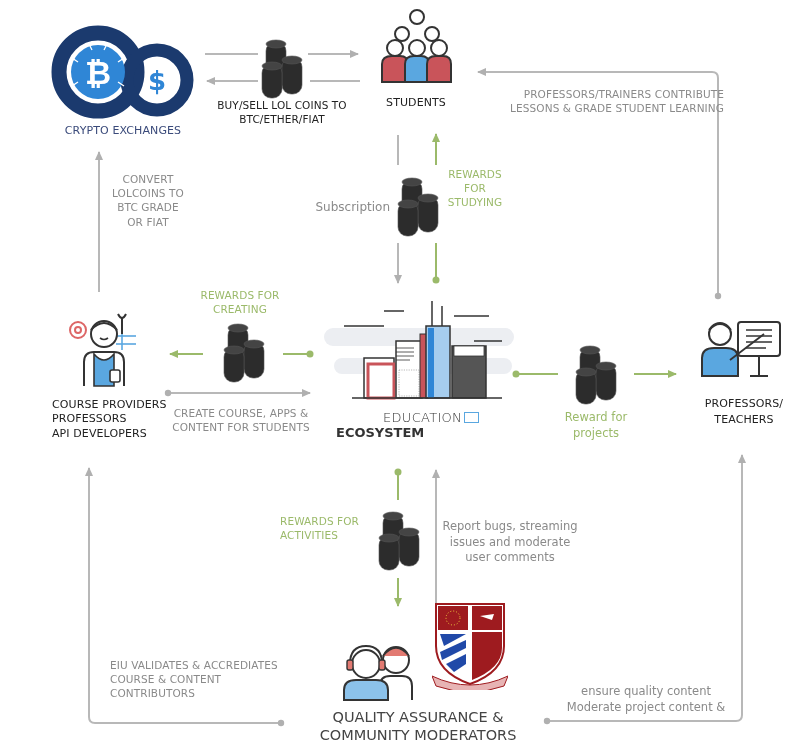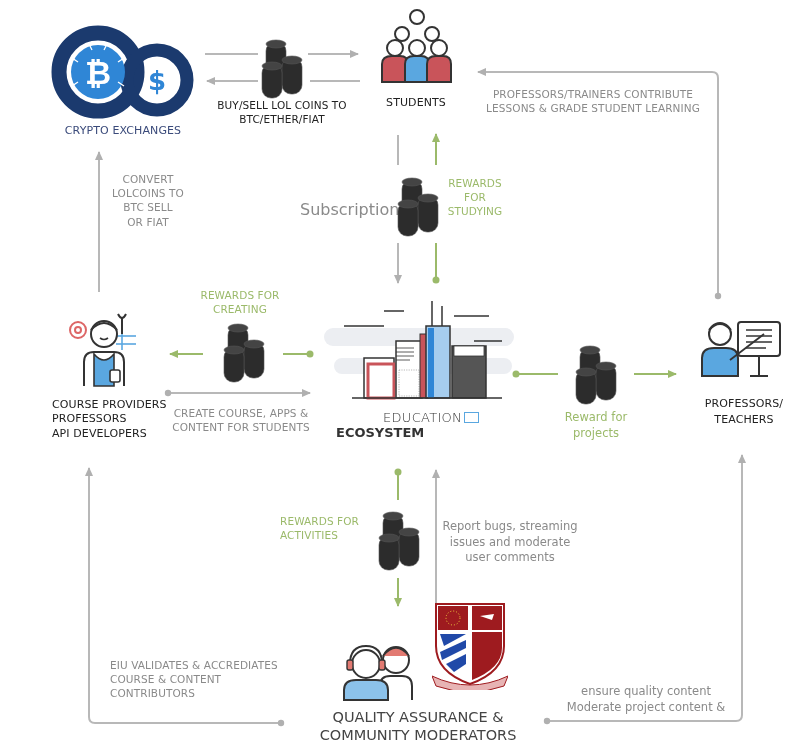--- a/index.html
+++ b/index.html
@@ -117,46 +117,46 @@
     <path d="M49,78 L49,60 Q49,52 58,52 L65,52 Q73,52 73,60 L73,78 Z" fill="#c9545a" stroke="#333" stroke-width="2"></path>
     <g fill="#ffffff" stroke="#333" stroke-width="2">
       <circle cx="17" cy="44" r="8"></circle>
         <circle cx="39" cy="44" r="8"></circle>
         <circle cx="61" cy="44" r="8"></circle>
     </g>
   </svg>
 </div>
 <div class="lbl caps dark" style="left:368px;top:96px;width:96px;font-size:11px;">STUDENTS</div>
 
-<div class="lbl caps gray" style="left:478px;top:87px;width:230px;text-align:center;">
+<div class="lbl caps gray" style="left:494px;top:87px;width:230px;text-align:right;">
   <div>PROFESSORS/TRAINERS CONTRIBUTE</div>
   <div>LESSONS &amp; GRADE STUDENT LEARNING</div>
 </div>
 
 <div class="lbl caps gray" style="left:108px;top:172px;width:80px;">
   <div>CONVERT</div>
   <div>LOLCOINS TO</div>
-  <div>BTC SELL</div>
+  <div>BTC GRADE</div>
   <div>OR FIAT</div>
 </div>
 
-<div class="lbl gray" style="left:300px;top:199px;width:90px;font-size:16px;text-align:right;">Subscription</div>
+<div class="lbl gray" style="left:300px;top:199px;width:90px;font-size:12px;text-align:right;">Subscription</div>
 <div class="coins" style="left:396px;top:176px;">
   <svg width="46" height="62" viewBox="0 0 46 62">
     <g fill="#2c2c2c" stroke="#555" stroke-width="0.6">
       <rect x="6" y="4" width="20" height="40" rx="9"></rect>
         <ellipse cx="16" cy="6" rx="10" ry="4" fill="#444"></ellipse>
       <rect x="22" y="20" width="20" height="36" rx="9"></rect>
         <ellipse cx="32" cy="22" rx="10" ry="4" fill="#444"></ellipse>
       <rect x="2" y="26" width="20" height="34" rx="9"></rect>
         <ellipse cx="12" cy="28" rx="10" ry="4" fill="#444"></ellipse>
     </g>
   </svg>
 </div>
-<div class="lbl caps green" style="left:442px;top:176px;width:66px;">
+<div class="lbl caps green" style="left:442px;top:167px;width:66px;">
   <div>REWARDS</div>
   <div>FOR</div>
   <div>STUDYING</div>
 </div>
 
 <div class="abs" style="left:64px;top:308px;width:80px;height:80px;">
   <svg width="80" height="80" viewBox="0 0 80 80">
     <g fill="none" stroke="#d66" stroke-width="2">
         <circle cx="14" cy="22" r="8"></circle>
         <circle cx="14" cy="22" r="3"></circle>

